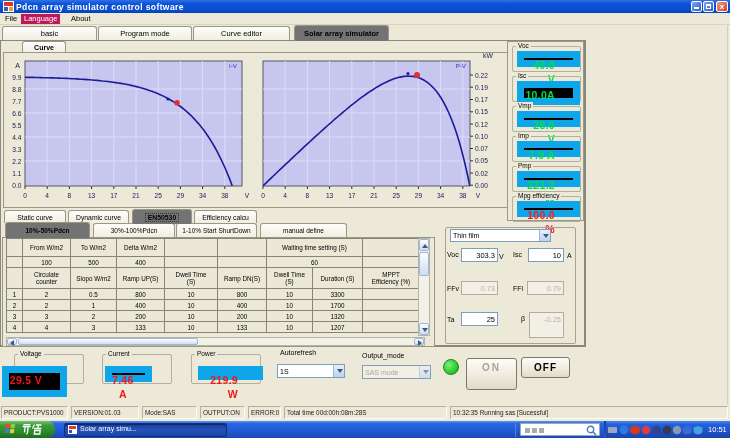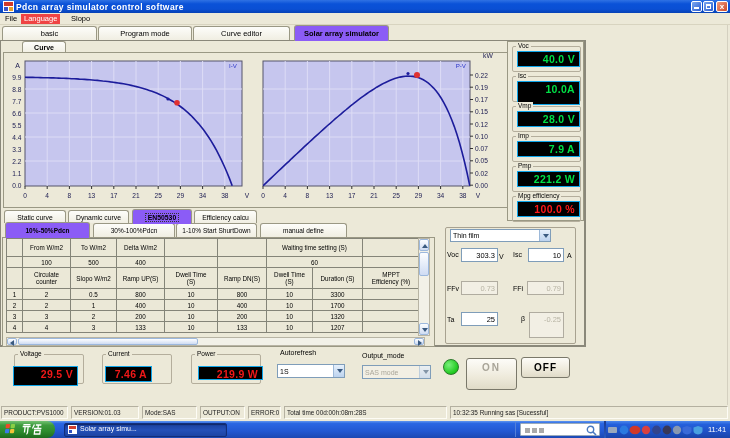--- a/index.html
+++ b/index.html
@@ -1,25 +1,25 @@
 <!DOCTYPE html>
 <html><head><meta charset="utf-8"><style>
 *{margin:0;padding:0;box-sizing:border-box}
 body{width:730px;height:438px;position:relative;overflow:hidden;background:#ece9d8;font-family:"Liberation Sans",sans-serif}
 .abs{position:absolute}
 .titlebar{position:absolute;left:0;top:0;width:730px;height:13px;background:linear-gradient(180deg,#2f72e4 0%,#0a52d8 30%,#0a4fd4 70%,#0642b5 100%)}
 .title{position:absolute;left:16px;top:1.5px;font-size:8.5px;font-weight:bold;color:#fff;letter-spacing:0.4px}
 .menubar{position:absolute;left:0;top:13px;width:730px;height:12px;background:#ece9d8;border-bottom:1px solid #d8d4c0}
 .menu{position:absolute;top:14px;font-size:7.5px;color:#000;height:10px;line-height:10px;padding:0 3px}
 .tab{position:absolute;background:linear-gradient(180deg,#fdfdfa,#f0eee2);border:1px solid #9a9884;border-bottom:none;border-radius:3px 3px 0 0;text-align:center;color:#000;display:flex;align-items:center;justify-content:center}
-.tab.sel{background:#8b5cf6;z-index:5}
+.tab.sel{background:#737373;z-index:5}
 .panel{position:absolute;border:1px solid #9a9884;background:#ece9d8}
 .gb{position:absolute;border:1px solid #b4ae9c;border-radius:2px}
 .gblab{position:absolute;font-size:6.5px;color:#000;background:#ece9d8;padding:0 2px;z-index:2;line-height:8px}
-.disp{position:absolute;background:#000;border:1px solid #0ea5e9;font-family:"Liberation Sans",sans-serif;font-weight:bold;font-size:10.5px;line-height:14px;text-align:right;padding-right:4px;letter-spacing:0.3px}
+.disp{position:absolute;background:#000;border:7px solid #0ea5e9;font-family:"Liberation Sans",sans-serif;font-weight:bold;font-size:10.5px;line-height:14px;text-align:right;padding-right:18px;letter-spacing:0.3px}
 .grid{position:absolute;border-collapse:collapse;table-layout:fixed;background:#ebe8d7}
 .grid td{border:1px solid #848478;font-size:6.3px;text-align:center;color:#000;overflow:hidden;line-height:7px;padding:0}
 .fld{position:absolute;background:#fff;border:1px solid #7f9db9;font-size:7.5px;text-align:right;padding-right:2px;color:#000}
 .fld.dis{background:#f2efe4;color:#b8b4a4;border-color:#b0aca0}
 .lab{position:absolute;font-size:7px;color:#000}
 .combo{position:absolute;background:#fff;border:1px solid #7f9db9;font-size:7px;color:#000;padding-left:2px}
 .dd{position:absolute;right:0;top:0;bottom:0;width:11px;background:linear-gradient(180deg,#e6f0fc,#bcd2ee);border-left:1px solid #9db9d9}
 .dd:after{content:"";position:absolute;left:2.5px;top:4px;border-left:3px solid transparent;border-right:3px solid transparent;border-top:4px solid #3a5a80}
 .btn{position:absolute;background:linear-gradient(180deg,#fdfcf8,#eeeadb 60%,#e0dbc8);border:1px solid #7a786a;border-radius:3px;text-align:center;font-weight:bold}
 .sb{position:absolute;background:#f2f1e8;border:1px solid #b8b4a4}
@@ -37,22 +37,22 @@
 <span class="title">Pdcn array simulator control software</span>
 <div class="abs" style="left:691px;top:1px;width:11px;height:11px;background:linear-gradient(135deg,#7da8ef,#2a5cd0);border:1px solid #fff;border-radius:2px">
     <div style="position:absolute;left:2px;bottom:2px;width:5px;height:2px;background:#fff"></div>
   </div>
 <div class="abs" style="left:703px;top:1px;width:11px;height:11px;background:linear-gradient(135deg,#7da8ef,#2a5cd0);border:1px solid #fff;border-radius:2px">
     <div style="position:absolute;left:2px;top:2px;width:5px;height:5px;border:1px solid #fff;border-top-width:2px"></div>
   </div>
 <div class="abs" style="left:716px;top:1px;width:12px;height:11px;background:linear-gradient(135deg,#ee9a80,#ce4a28);border:1px solid #fff;border-radius:2px;color:#fff;font-size:8px;font-weight:bold;text-align:center;line-height:9px">x</div>
 <div class="menubar"></div>
 <span class="menu" style="left:2px">File</span>
-<span class="menu" style="left:21px;background:#ef4444;color:#fff">Language</span>
-<span class="menu" style="left:68px">Slopo</span>
+<span class="menu" style="left:21px;background:#be185d;color:#fff">Language</span>
+<span class="menu" style="left:68px">About</span>
 <div class="tab" style="left:2px;top:26px;width:95px;height:14px;font-size:7.5px">basic</div>
 <div class="tab" style="left:98px;top:26px;width:94px;height:14px;font-size:7.5px">Program mode</div>
 <div class="tab" style="left:193px;top:26px;width:97px;height:14px;font-size:7.5px">Curve editor</div>
 <div class="tab sel" style="left:294px;top:26px;width:95px;height:14px;font-size:7.5px;font-weight:bold;top:25px;height:16px">Solar array simulator</div>
 <div class="panel" style="left:0;top:40px;width:586px;height:307px;border-color:#8a887a;border-bottom-width:2px;border-right-width:2px"></div>
 <div class="tab" style="left:22px;top:41px;width:44px;height:12px;font-size:7px;font-weight:bold">Curve</div>
 <div class="panel" style="left:3px;top:52px;width:505px;height:156px"></div>
 <svg width="730" height="438" style="position:absolute;left:0;top:0">
 <rect x="25" y="61" width="217" height="125" fill="#c6c6ee" stroke="#55556a" stroke-width="1"></rect>
 <line x1="47.2" y1="61" x2="47.2" y2="186" stroke="#dddcf5" stroke-width="1"></line>
@@ -324,21 +324,21 @@
 <div class="fld dis" style="left:461px;top:281px;width:37px;height:14px;line-height:13px">0.73</div>
 <span class="lab" style="left:513px;top:285px">FFi</span>
 <div class="fld dis" style="left:527px;top:281px;width:37px;height:14px;line-height:13px">0.79</div>
 <span class="lab" style="left:447px;top:316px">Ta</span>
 <div class="fld" style="left:461px;top:312px;width:37px;height:14px;line-height:13px">25</div>
 <span class="lab" style="left:521px;top:315px">β</span>
 <div class="fld dis" style="left:529px;top:312px;width:35px;height:26px;line-height:13px">-0.25</div>
 
 <div class="gb" style="left:14px;top:354px;width:70px;height:30px"></div>
 <span class="gblab" style="left:18px;top:350px">Voltage</span>
-<div class="disp" style="left:13px;top:366px;width:65px;height:20px;color:#f01818">29.5 V</div>
+<div class="disp" style="left:2px;top:366px;width:65px;height:31px;color:#f01818">29.5 V</div>
 <div class="gb" style="left:102px;top:354px;width:70px;height:30px"></div>
 <span class="gblab" style="left:106px;top:350px">Current</span>
 <div class="disp" style="left:105px;top:366px;width:47px;height:16px;color:#f01818">7.46 A</div>
 <div class="gb" style="left:191px;top:354px;width:70px;height:30px"></div>
 <span class="gblab" style="left:195px;top:350px">Power</span>
 <div class="disp" style="left:198px;top:366px;width:65px;height:14px;color:#f01818">219.9 W</div>
 <span class="lab" style="left:280px;top:349px">Autorefresh</span>
 <div class="combo" style="left:277px;top:364px;width:68px;height:14px;line-height:13px">1S<div class="dd"></div></div>
 <span class="lab" style="left:362px;top:352px">Output_mode</span>
 <div class="combo" style="left:362px;top:365px;width:69px;height:14px;line-height:13px;background:#f2efe4;color:#aaa69a">SAS mode<div class="dd" style="opacity:0.6"></div></div>
@@ -392,13 +392,13 @@
 <rect x="0" y="2" width="9" height="6" rx="1" fill="#9aa8bc"></rect>
 <circle cx="16" cy="5" r="4.4" fill="#2a7ae0"></circle>
 <ellipse cx="27" cy="5" rx="5.5" ry="4.2" fill="#d03828"></ellipse>
 <circle cx="38" cy="5" r="4.2" fill="#d84040"></circle>
 <circle cx="48.5" cy="5" r="4.4" fill="#32448c"></circle>
 <circle cx="59" cy="5" r="4.4" fill="#383858"></circle>
 <circle cx="69" cy="5" r="4.2" fill="#8898b0"></circle>
 <path d="M79 1 l4.5 1.5 v3.5 q0 2.5 -4.5 3.5 q-4.5 -1 -4.5 -3.5 v-3.5 z" fill="#3a6ad8"></path>
 <path d="M90 1 l4.5 1.5 v3.5 q0 2.5 -4.5 3.5 q-4.5 -1 -4.5 -3.5 v-3.5 z" fill="#48a0e0"></path>
 </svg>
-<span class="abs" style="left:708px;top:425px;font-size:7.5px;color:#fff">11:41</span>
+<span class="abs" style="left:708px;top:425px;font-size:7.5px;color:#fff">10:51</span>
 
 </body></html>

